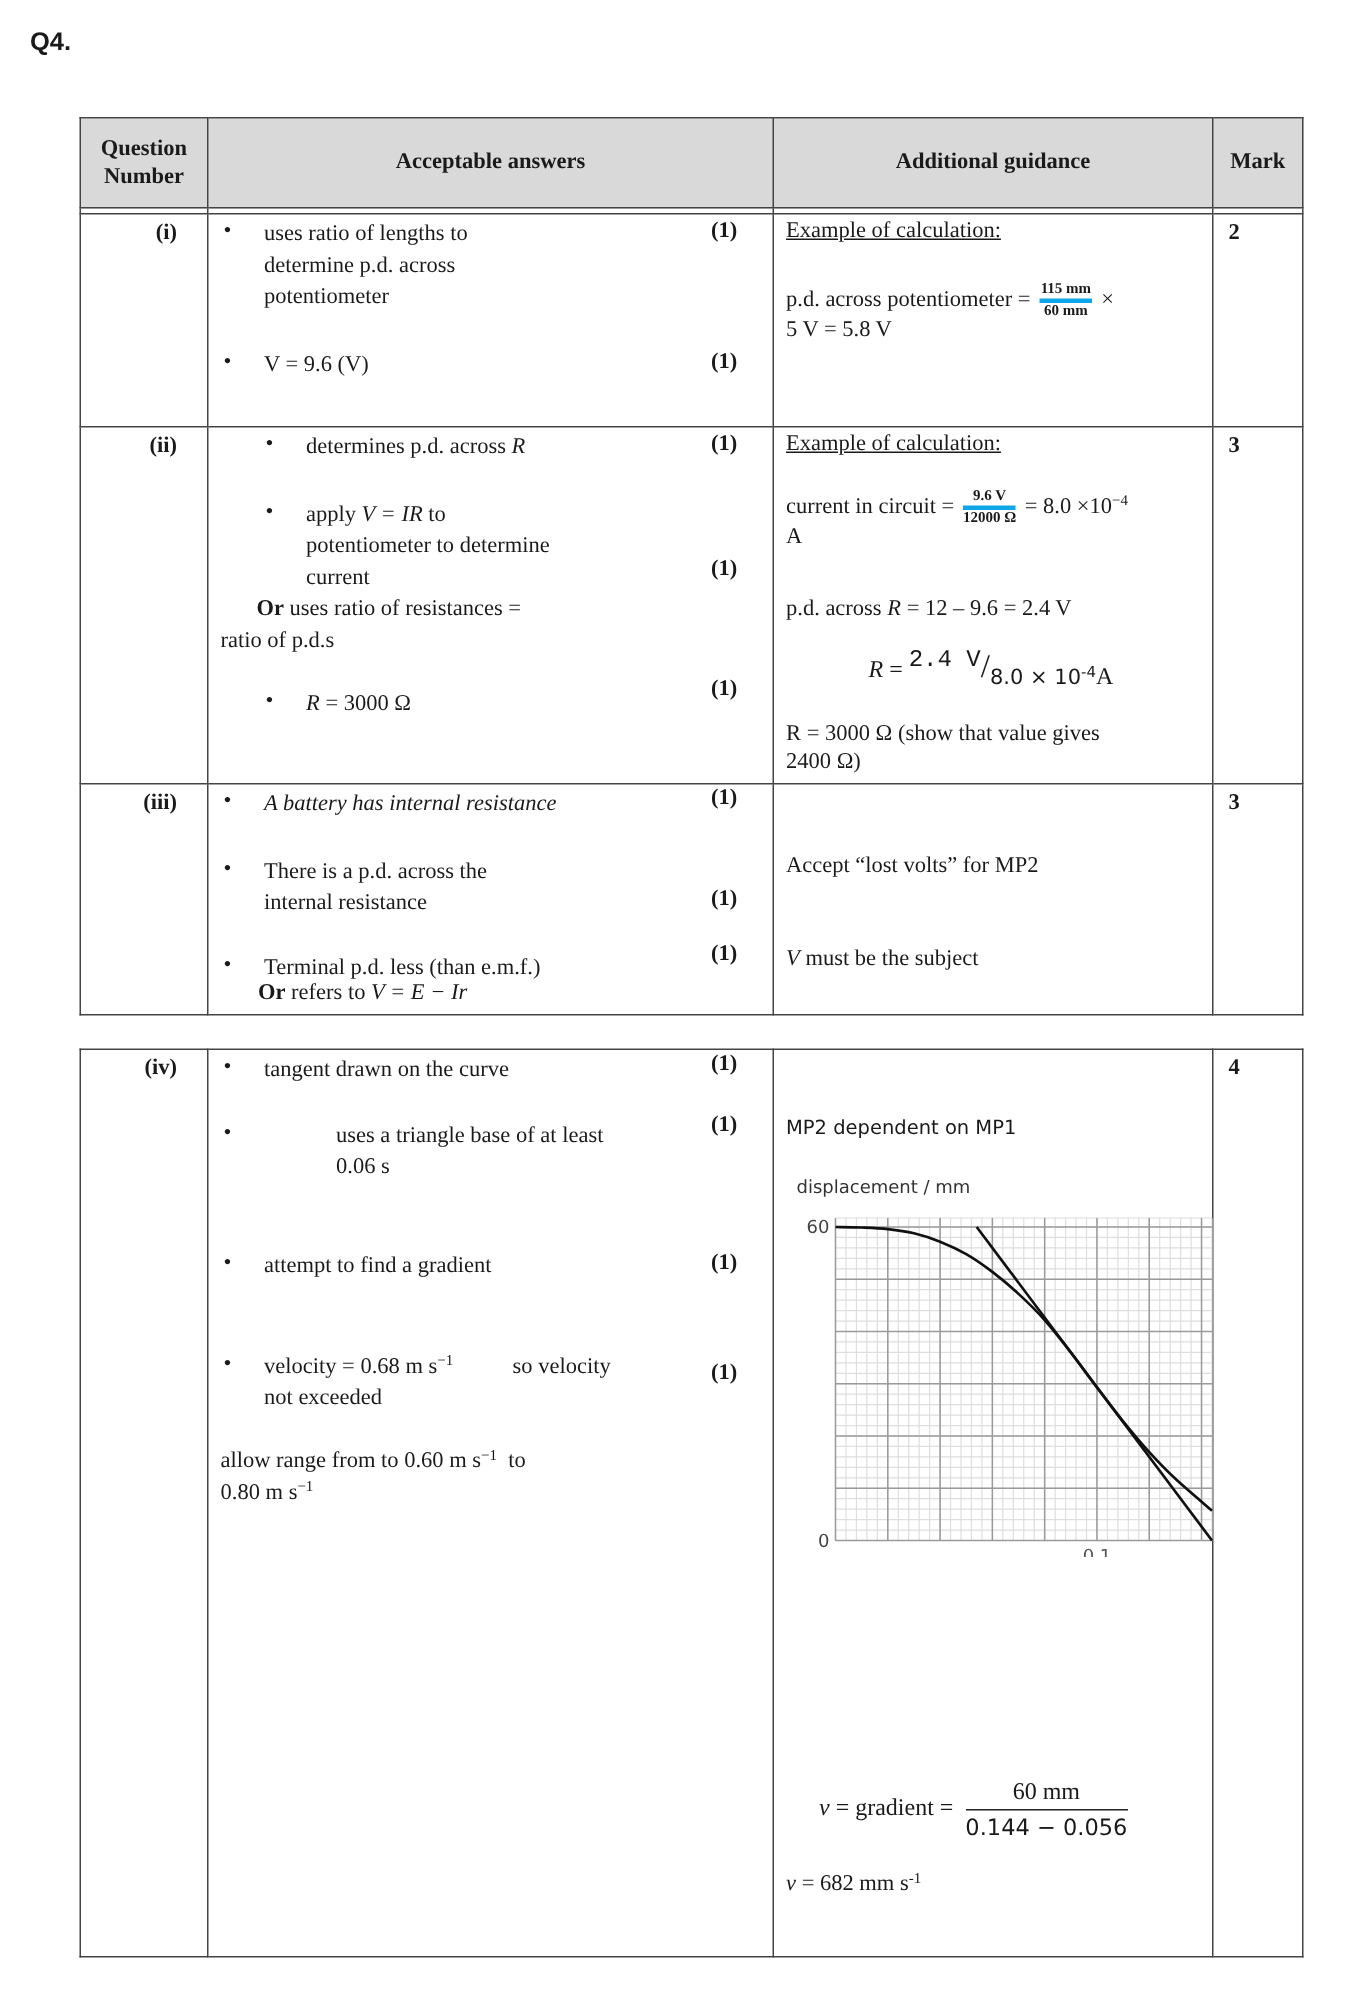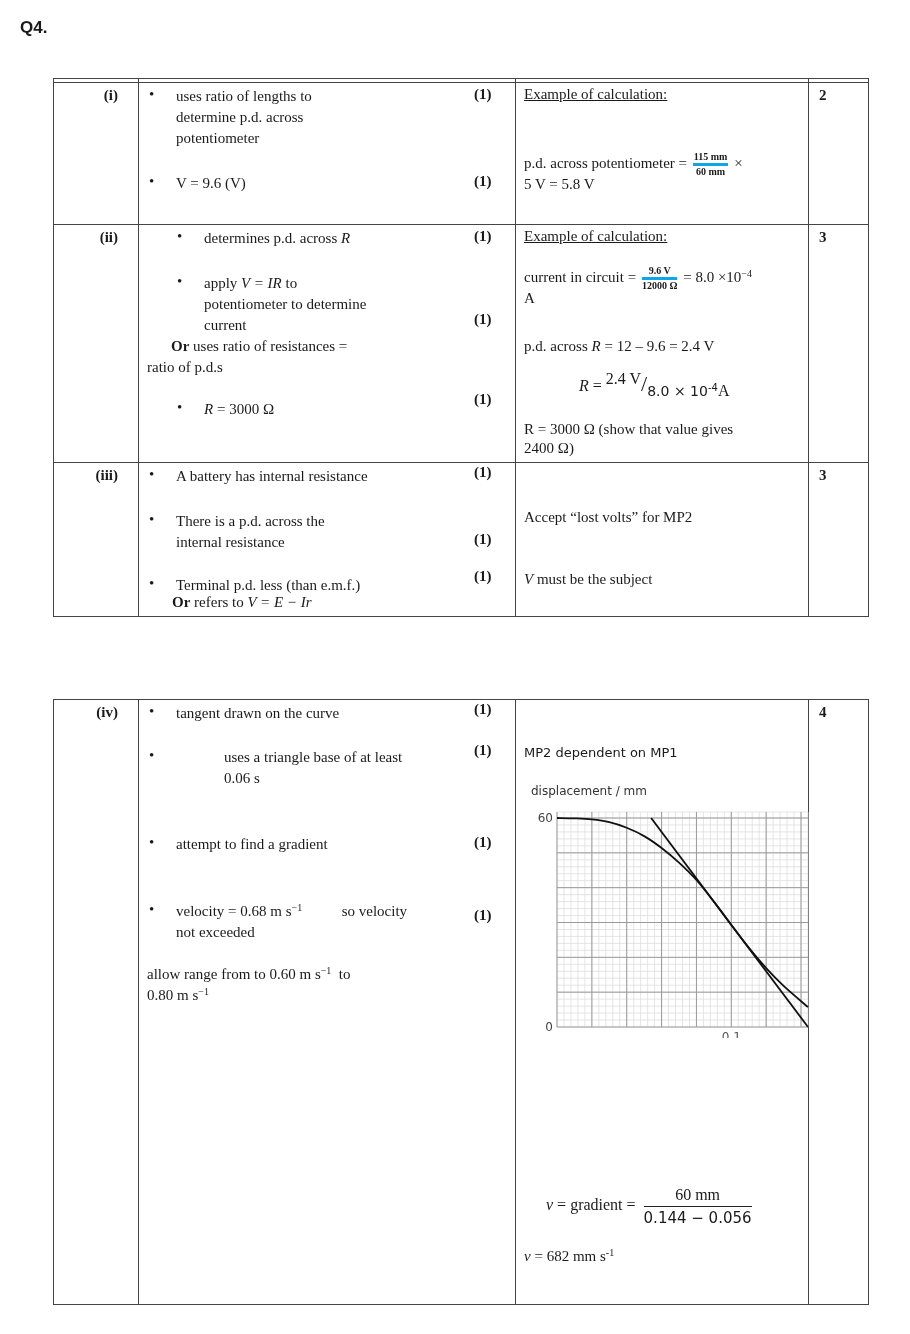--- a/index.html
+++ b/index.html
@@ -33,20 +33,28 @@
 <div class="qtitle">Q4.</div>
 
 <table class="ms" style="top:78px;">
   <colgroup>
       <col class="c1">
       <col class="c2">
       <col class="c3">
       <col class="c4">
     </colgroup>
   <tbody>
+      <tr>
+    <th>
+          <div style="width:70px;margin:0 auto;">Question Number</div>
+        </th>
+    <th>Acceptable answers</th>
+    <th>Additional guidance</th>
+    <th>Mark</th>
+  </tr>
   <tr class="hdr-gap">
         <td></td>
         <td></td>
         <td></td>
         <td></td>
       </tr>
 
   <tr style="height:142px;">
     <td class="qnum">(i)</td>
     <td class="cell">
@@ -56,21 +64,21 @@
         <div>determine p.d. across</div>
         <div>potentiometer</div>
       </div>
       <span class="mk" style="left:335px;top:3px;">(1)</span>
       <span class="bul" style="left:10px;top:90px;">•</span>
       <div class="abs" style="left:37px;top:90px;">V = 9.6 (V)</div>
       <span class="mk" style="left:335px;top:90px;">(1)</span>
     </td>
     <td class="cell">
       <div class="abs u" style="left:8px;top:1px;">Example of calculation:</div>
-      <div class="abs" style="left:8px;top:44px;margin-top:24px;">
+      <div class="abs" style="left:8px;top:44px;">
         <span>p.d. across potentiometer =</span>
         <span class="frac"><div class="n">115 mm</div><div class="d">60 mm</div></span>
         <span>×</span>
         <div style="margin-top:-4px;">5 V = 5.8 V</div>
       </div>
     </td>
     <td class="markcell">2</td>
   </tr>
 
   <tr style="height:238px;">
@@ -100,35 +108,35 @@
     <td class="cell">
       <div class="abs u" style="left:8px;top:1px;">Example of calculation:</div>
       <div class="abs" style="left:8px;top:40px;">
         <span>current in circuit =</span>
         <span class="frac"><div class="n">9.6 V</div><div class="d">12000 Ω</div></span>
         <span>= 8.0 ×10</span><sup>−4</sup>
         <div style="margin-top:-4px;">A</div>
       </div>
       <div class="abs" style="left:8px;top:111px;"><span>p.d. across </span><i>R</i><span> = 12 – 9.6 = 2.4 V</span></div>
       <div class="abs" style="left:63px;top:148px;font-size:16px;">
-        <i>R</i><span> = </span><span style="position:relative;top:-7px;">2.4 V</span><span style="font-size:22px;">/</span><span class="sans" style="font-size:14px;position:relative;top:5px;"><span>8.0 × 10</span><sup>-4</sup></span><span style="position:relative;top:5px;">A</span>
+        <i>R</i><span> = </span><span style="position:relative;top:-7px;font-family:Liberation Mono, monospace;">2.4 V</span><span style="font-size:22px;">/</span><span class="sans" style="font-size:14px;position:relative;top:5px;"><span>8.0 × 10</span><sup>-4</sup></span><span style="position:relative;top:5px;">A</span>
       </div>
       <div class="abs" style="left:8px;top:195px;line-height:19px;">
         <div>R = 3000 Ω (show that value gives</div>
         <div>2400 Ω)</div>
       </div>
     </td>
     <td class="markcell">3</td>
   </tr>
 
   <tr style="height:154px;">
     <td class="qnum">(iii)</td>
     <td class="cell" style="overflow:hidden;">
       <span class="bul" style="left:10px;top:3px;">•</span>
-      <div class="abs" style="left:37px;top:3px;">A battery has internal resistance</div>
+      <div class="abs" style="left:37px;top:3px;font-style:italic;">A battery has internal resistance</div>
       <span class="mk" style="left:335px;top:1px;">(1)</span>
 
       <span class="bul" style="left:10px;top:48px;">•</span>
       <div class="abs" style="left:37px;top:48px;">
         <div>There is a p.d. across the</div>
         <div>internal resistance</div>
       </div>
       <span class="mk" style="left:335px;top:68px;">(1)</span>
 
       <span class="bul" style="left:10px;top:112px;">•</span>

